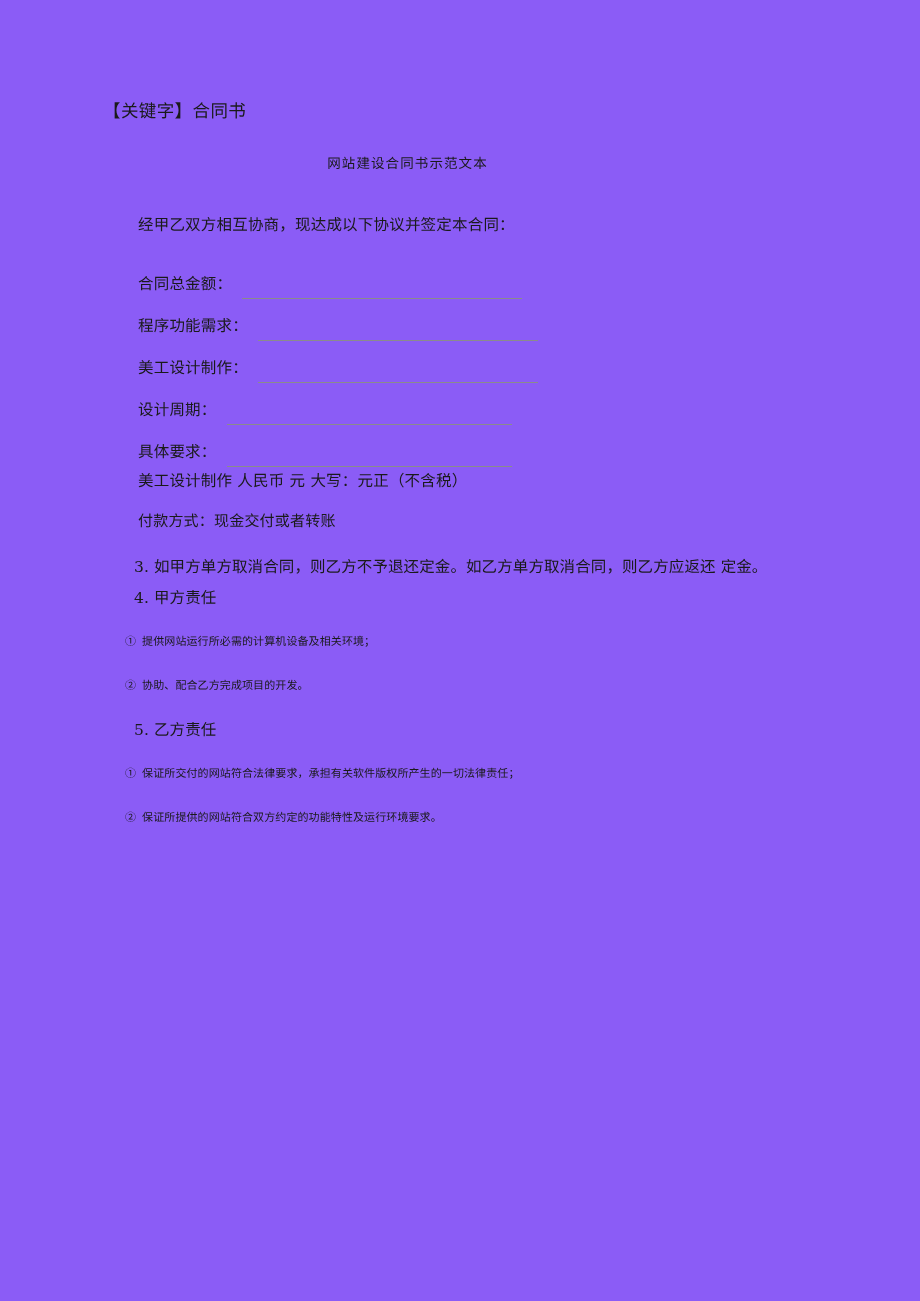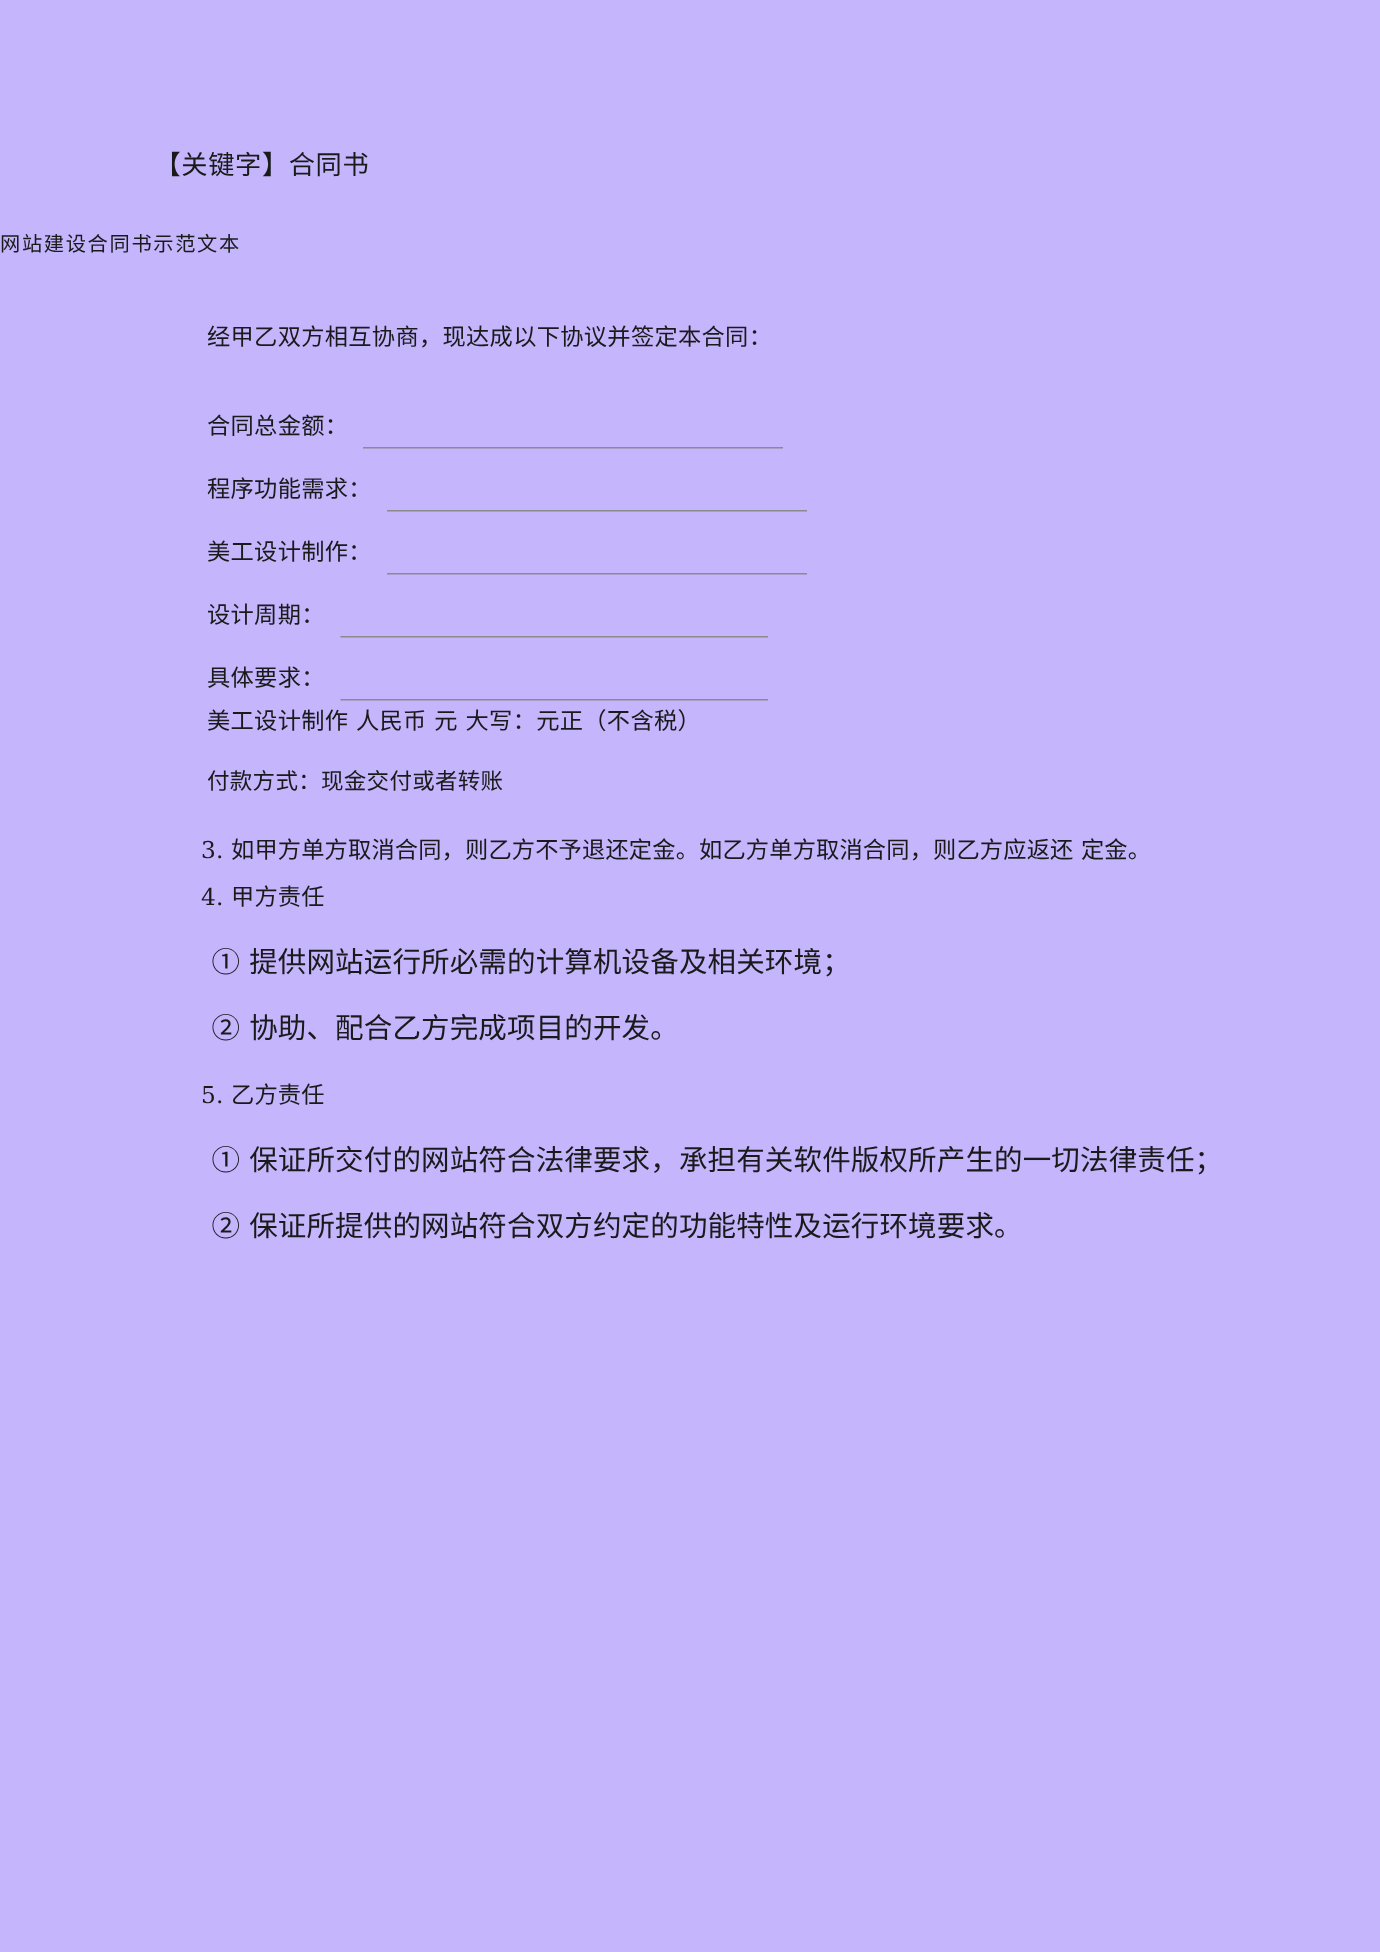--- a/index.html
+++ b/index.html
@@ -14,41 +14,41 @@
     position: relative;
     overflow: hidden;
     font-family: "DejaVu Serif", "Liberation Serif", serif;
     color: #1a1a1a;
     -webkit-font-smoothing: antialiased;
   }
 
   .page {
     position: absolute;
     inset: 0;
-    background: #c4b5fd;
+    background: #8b5cf6;
   }
 
   
   .keyword-line {
     position: absolute;
     left: 103px;
     top: 98px;
     font-size: 17.5px;
     line-height: 26px;
     letter-spacing: 0.4px;
     white-space: nowrap;
   }
 
   
   .doc-subtitle {
     position: absolute;
     left: 0;
     right: 0;
     top: 152px;
-    text-align: left;
+    text-align: center;
     font-size: 13.5px;
     line-height: 22px;
     letter-spacing: 1.1px;
     padding-right: 105px;
   }
 
   
   .intro-line {
     position: absolute;
     left: 138px;
@@ -132,21 +132,21 @@
     font-size: 15.5px;
     line-height: 30px;
     text-indent: 2em;
     margin: 0 0 14px 0;
     letter-spacing: 0.1px;
     white-space: nowrap;
   }
 
   
   .sub-item {
-    font-size: 19px;
+    font-size: 11px;
     line-height: 30px;
     text-indent: 2em;
     margin: 0 0 14px 0;
     letter-spacing: 0.1px;
     white-space: nowrap;
   }
   .sub-item .marker { margin-right: 6px; }
 </style>
 </head>
 <body>

